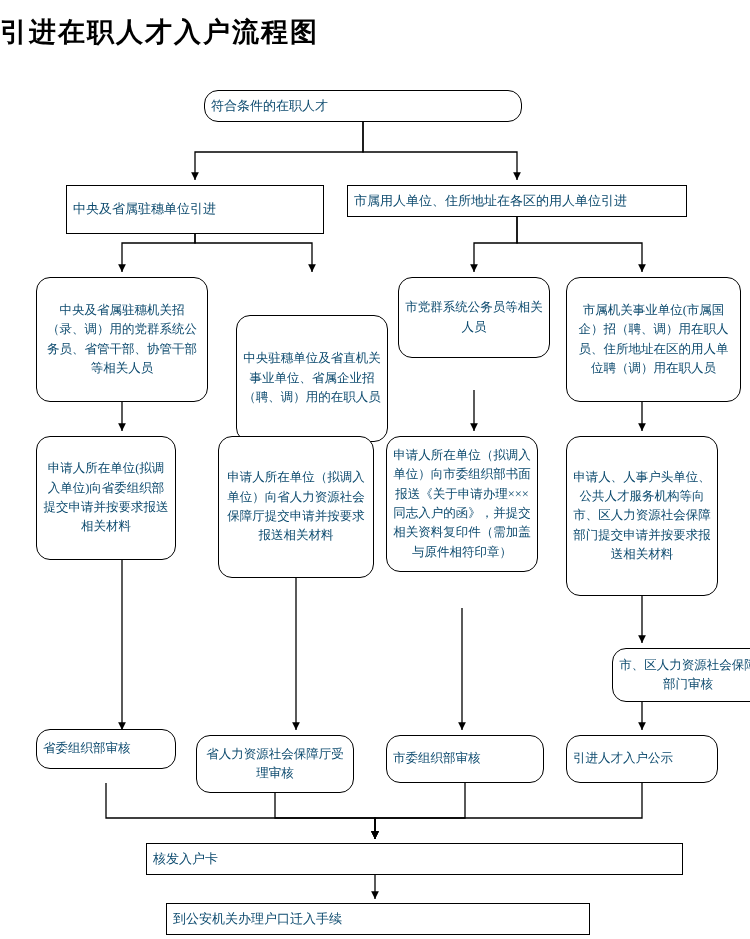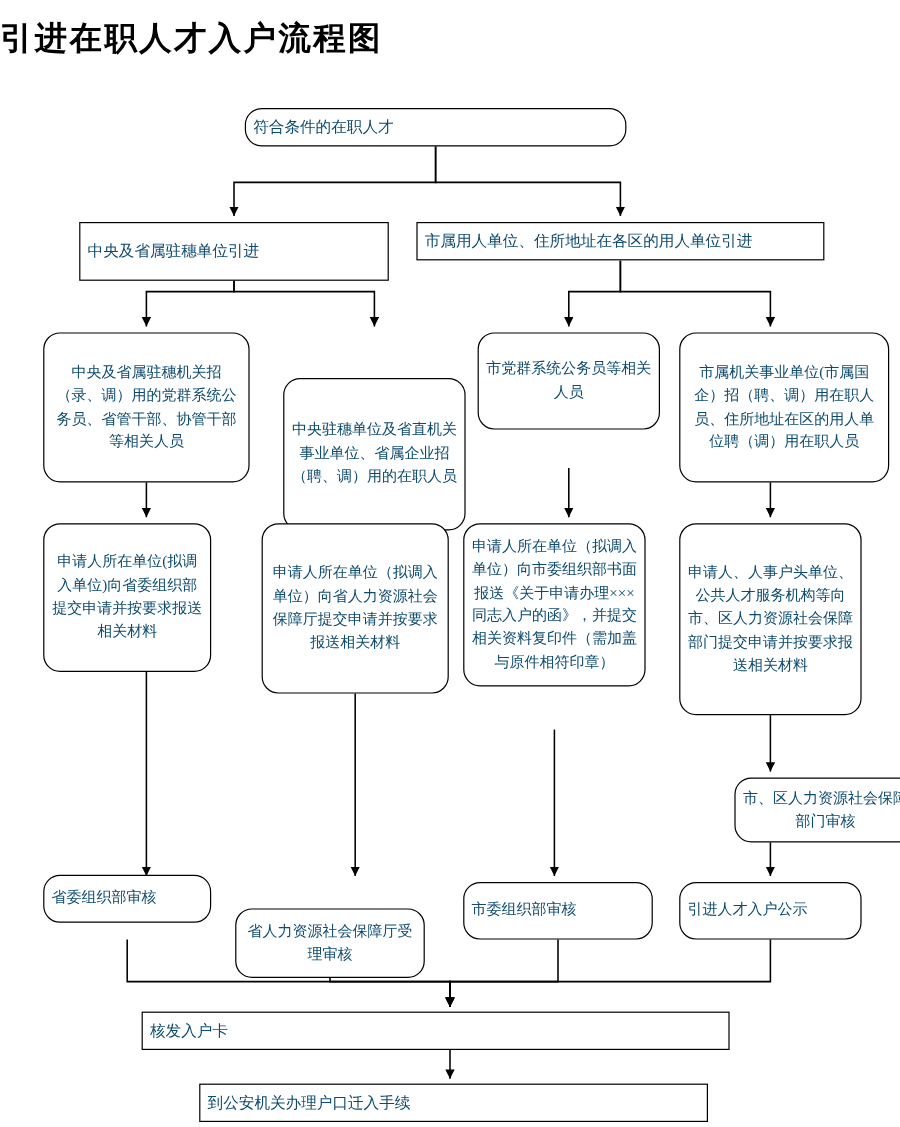--- a/index.html
+++ b/index.html
@@ -149,33 +149,33 @@
   </div>
 
   <div class="node rounded" style="left:566px;top:648px;width:152px;height:54px;margin-left:46px;">
     <span>市、区人力资源社会保障部门审核</span>
   </div>
 
   <div class="node rounded" style="left:36px;top:729px;width:140px;height:40px;">
     <span>省委组织部审核</span>
   </div>
 
-  <div class="node rounded" style="left:196px;top:757px;width:158px;height:58px;">
+  <div class="node rounded" style="left:196px;top:735px;width:158px;height:58px;">
     <span>省人力资源社会保障厅受理审核</span>
   </div>
 
   <div class="node rounded" style="left:386px;top:735px;width:158px;height:48px;">
     <span>市委组织部审核</span>
   </div>
 
   <div class="node rounded" style="left:566px;top:735px;width:152px;height:48px;">
     <span>引进人才入户公示</span>
   </div>
 
-  <div class="node wide-text" style="left:118px;top:843px;width:490px;height:32px;">
+  <div class="node wide-text" style="left:146px;top:843px;width:537px;height:32px;">
     <span>核发入户卡</span>
   </div>
 
   <div class="node wide-text" style="left:166px;top:903px;width:424px;height:32px;">
     <span>到公安机关办理户口迁入手续</span>
   </div>
 
 </div>
 
 </body></html>

